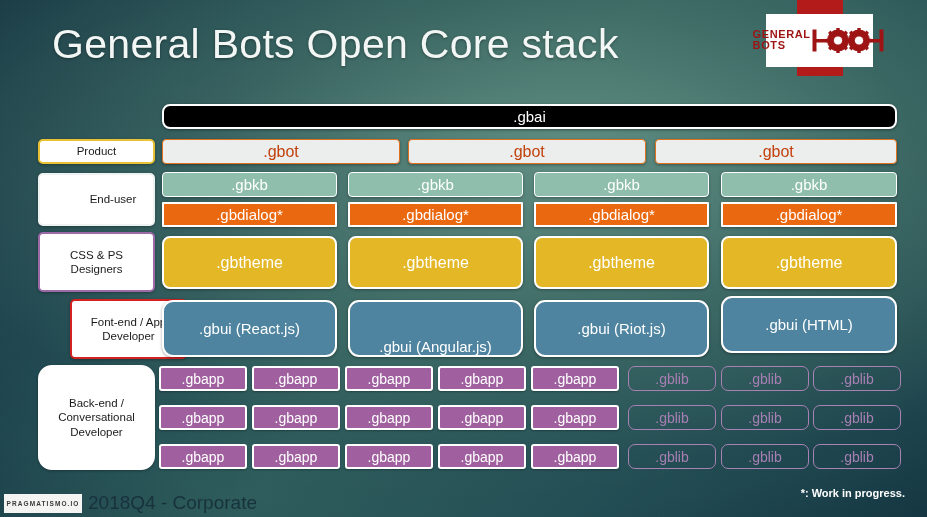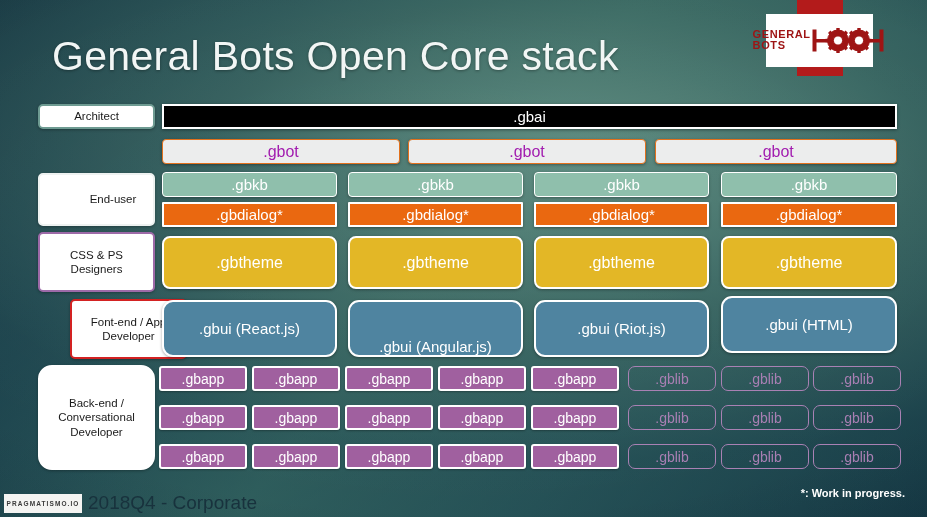--- a/index.html
+++ b/index.html
@@ -19,21 +19,21 @@
   #slide::after{
     content:"";
     position:absolute; inset:0;
     background: radial-gradient(ellipse 150% 120% at 50% 45%, rgba(255,255,255,0.04) 0%, rgba(0,0,0,0.0) 45%, rgba(5,22,32,0.45) 100%);
     pointer-events:none;
   }
 
   
   .title {
     position: absolute;
-    left: 52px; top: 33px;
+    left: 52px; top: 21px;
     font-size: 41px;
     font-weight: 300;
     letter-spacing: 0.3px;
     color: #f2f6f5;
     text-shadow: 0 1px 3px rgba(0,0,0,0.35);
     z-index: 4;
   }
 
   
   .logo-band {
@@ -91,28 +91,28 @@
   .role.r-product   { border-color: #e8c234; }
   .role.r-enduser   { border-color: #eef2f1; padding-left: 37px; }
   .role.r-css       { border-color: #9d6aa8; }
   .role.r-frontend  { border-color: #d32222; margin-left: 32px; }
   .role.r-backend   { border-color: #ffffff; border-radius: 14px; }
 
   
   .gbai {
     background: #000000;
     border: 2px solid #ffffff;
-    border-radius: 0;
+    border-radius: 8px;
     font-size: 15px;
     box-shadow: 0 1px 3px rgba(0,0,0,0.4);
     text-align: right;
   }
   .gbot {
     background: #eceded;
-    color: #a21caf;
+    color: #c2410c;
     border: 1.5px solid #e2711d;
     border-radius: 4px;
     font-size: 16px;
     box-shadow: 0 1px 3px rgba(0,0,0,0.35);
   }
   .gbkb {
     background: #8fbfac;
     border: 1.5px solid #ffffff;
     border-radius: 4px;
     font-size: 15px;
@@ -224,22 +224,22 @@
               <line x1="-8.8" y1="-8.8" x2="8.8" y2="8.8"></line>
               <line x1="-8.8" y1="8.8" x2="8.8" y2="-8.8"></line>
             </g>
             <circle r="4.6" fill="#ffffff"></circle>
           </g>
         </g>
       </svg>
     </div>
   </div>
 
-  <div class="box role r-architect" style="top:104px; height:25px;">
-      <span>Architect</span>
+  <div class="box role r-product" style="top:139px; height:25px;">
+      <span>Product</span>
     </div>
   <div class="box role r-enduser" style="top:173px; height:53px;">
       <span>End-user</span>
     </div>
   <div class="box role r-css" style="top:232px; height:60px; white-space:pre-line;"><span>CSS &amp; PS
 Designers</span></div>
   <div class="box role r-frontend" style="top:299px; height:60px; white-space:pre-line;"><span>Font-end / App
 Developer</span></div>
   <div class="box role r-backend" style="top:365px; height:105px; white-space:pre-line;"><span>Back-end  /
 Conversational

